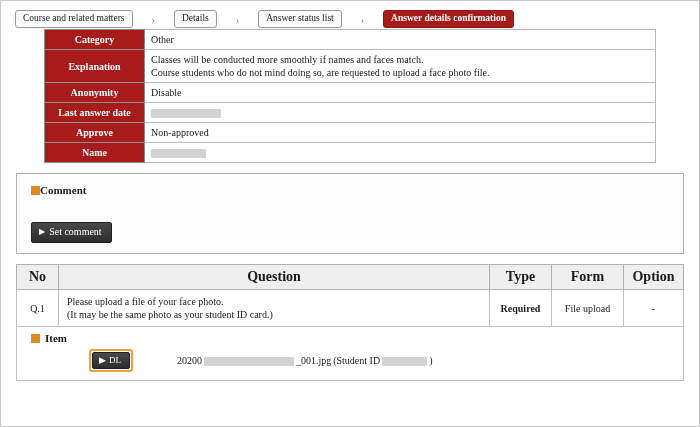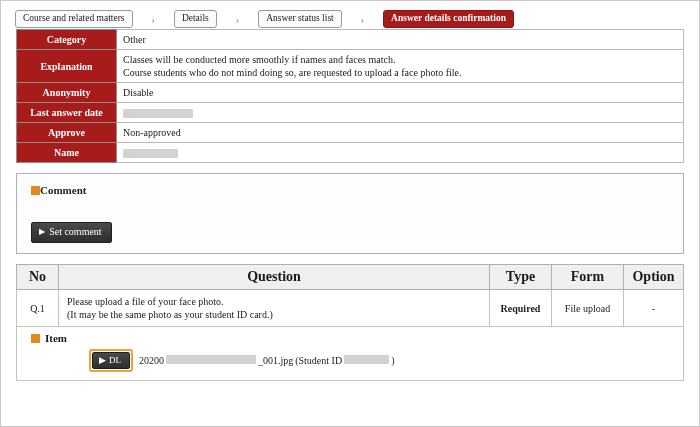--- a/index.html
+++ b/index.html
@@ -47,21 +47,21 @@
     font-weight: bold;
   }
   .crumb-sep {
     color: #7a7a7a;
     font-size: 10px;
     padding: 0 1px;
   }
 
   
   table.detail {
-    width: 668px;
+    width: 612px;
     margin: 0 auto;
     border-collapse: collapse;
     border: 1px solid #9c9c9c;
     table-layout: fixed;
   }
   table.detail th {
     width: 100px;
     background: #a81b1b;
     color: #fff;
     font-weight: bold;
@@ -203,21 +203,21 @@
     color: #fff;
     border: 1px solid #1f1f1f;
     border-radius: 2px;
     font-size: 9px;
     padding: 2px 8px 3px 6px;
     display: inline-flex;
     align-items: center;
     gap: 3px;
     line-height: 10px;
   }
-  .file-name { display: inline-flex; align-items: flex-start; gap: 2px; }
+  .file-name { display: inline-flex; align-items: flex-end; gap: 2px; margin-left: 38px; }
 </style>
 </head>
 <body>
 
 <div class="page">
 
   <div class="breadcrumb">
     <span class="crumb">Course and related matters</span>
     <span class="crumb-sep">›</span>
     <span class="crumb">Details</span>

